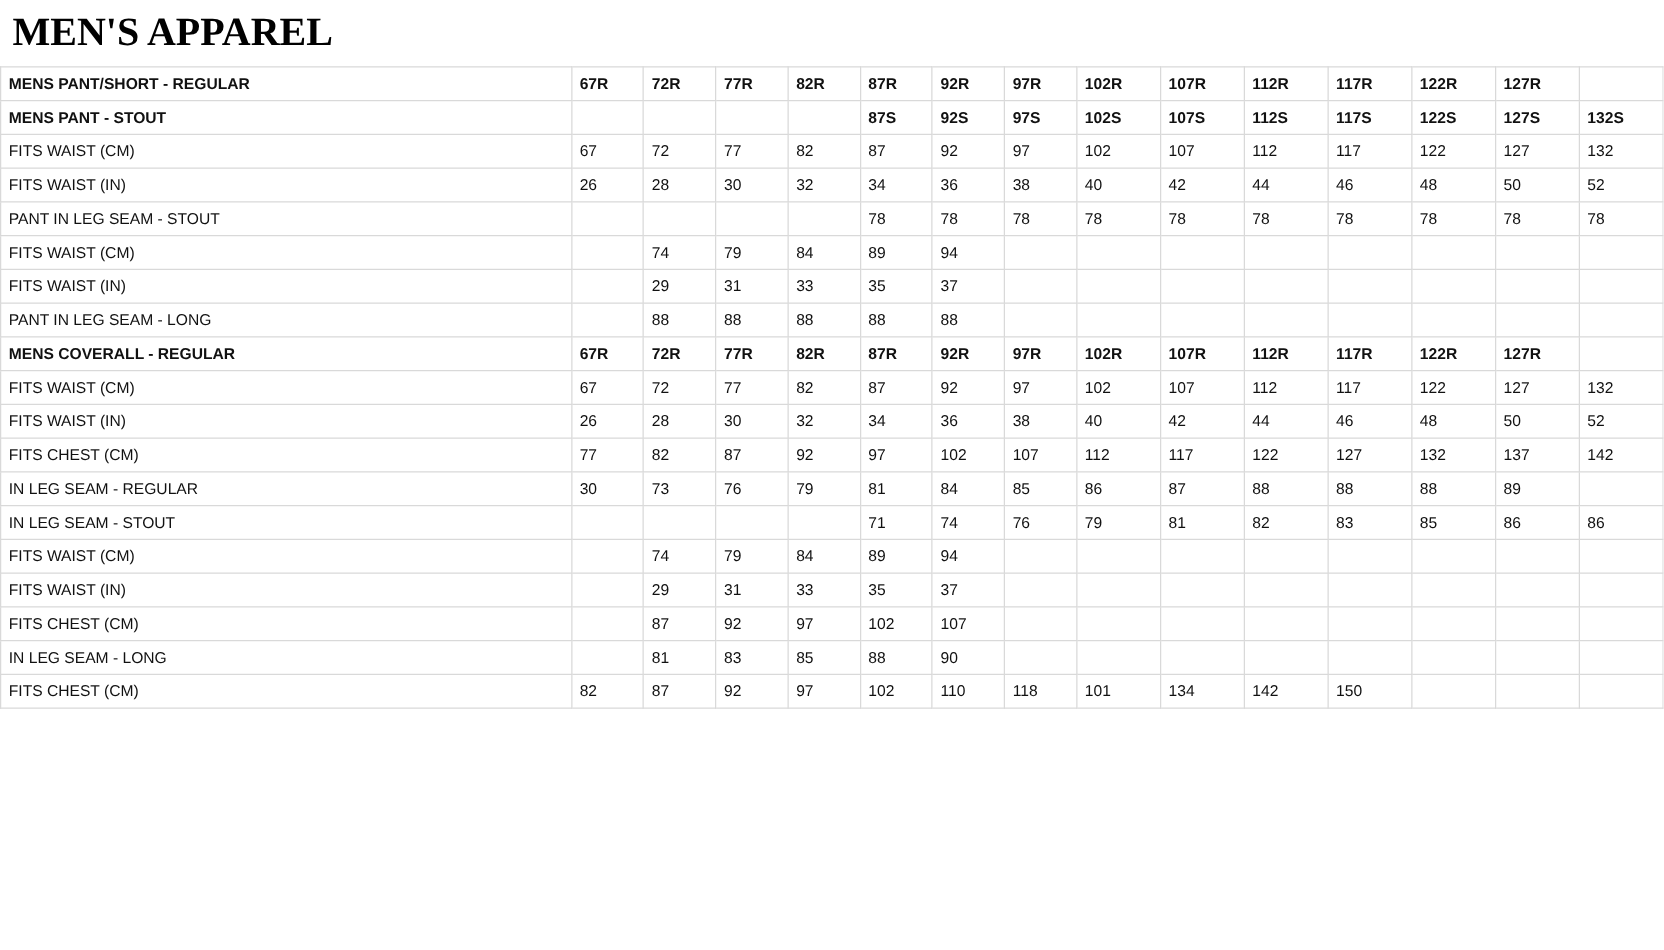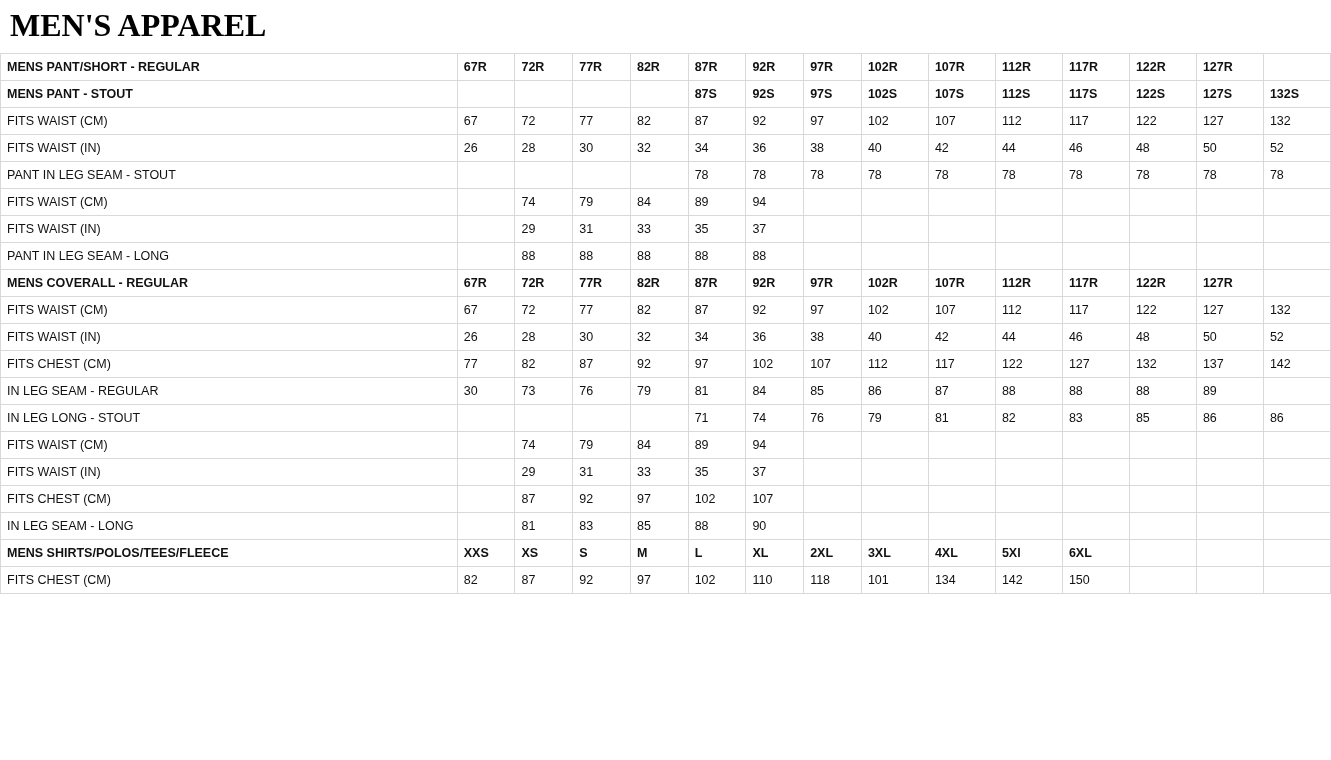--- a/index.html
+++ b/index.html
@@ -307,21 +307,21 @@
           <td class="val">85</td>
           <td class="val">86</td>
           <td class="val">87</td>
           <td class="val">88</td>
           <td class="val">88</td>
           <td class="val">88</td>
           <td class="val">89</td>
           <td class="val"></td>
         </tr>
         <tr class="">
-          <td class="label-cell">IN LEG LONG - STOUT</td>
+          <td class="label-cell">IN LEG SEAM - STOUT</td>
           <td class="val"></td>
           <td class="val"></td>
           <td class="val"></td>
           <td class="val"></td>
           <td class="val">71</td>
           <td class="val">74</td>
           <td class="val">76</td>
           <td class="val">79</td>
           <td class="val">81</td>
           <td class="val">82</td>
@@ -391,37 +391,20 @@
           <td class="val">90</td>
           <td class="val"></td>
           <td class="val"></td>
           <td class="val"></td>
           <td class="val"></td>
           <td class="val"></td>
           <td class="val"></td>
           <td class="val"></td>
           <td class="val"></td>
         </tr>
-        <tr class="hdr">
-          <td class="label-cell">MENS SHIRTS/POLOS/TEES/FLEECE</td>
-          <td class="val">XXS</td>
-          <td class="val">XS</td>
-          <td class="val">S</td>
-          <td class="val">M</td>
-          <td class="val">L</td>
-          <td class="val">XL</td>
-          <td class="val">2XL</td>
-          <td class="val">3XL</td>
-          <td class="val">4XL</td>
-          <td class="val">5Xl</td>
-          <td class="val">6XL</td>
-          <td class="val"></td>
-          <td class="val"></td>
-          <td class="val"></td>
-        </tr>
         <tr class="">
           <td class="label-cell">FITS CHEST (CM)</td>
           <td class="val">82</td>
           <td class="val">87</td>
           <td class="val">92</td>
           <td class="val">97</td>
           <td class="val">102</td>
           <td class="val">110</td>
           <td class="val">118</td>
           <td class="val">101</td>

